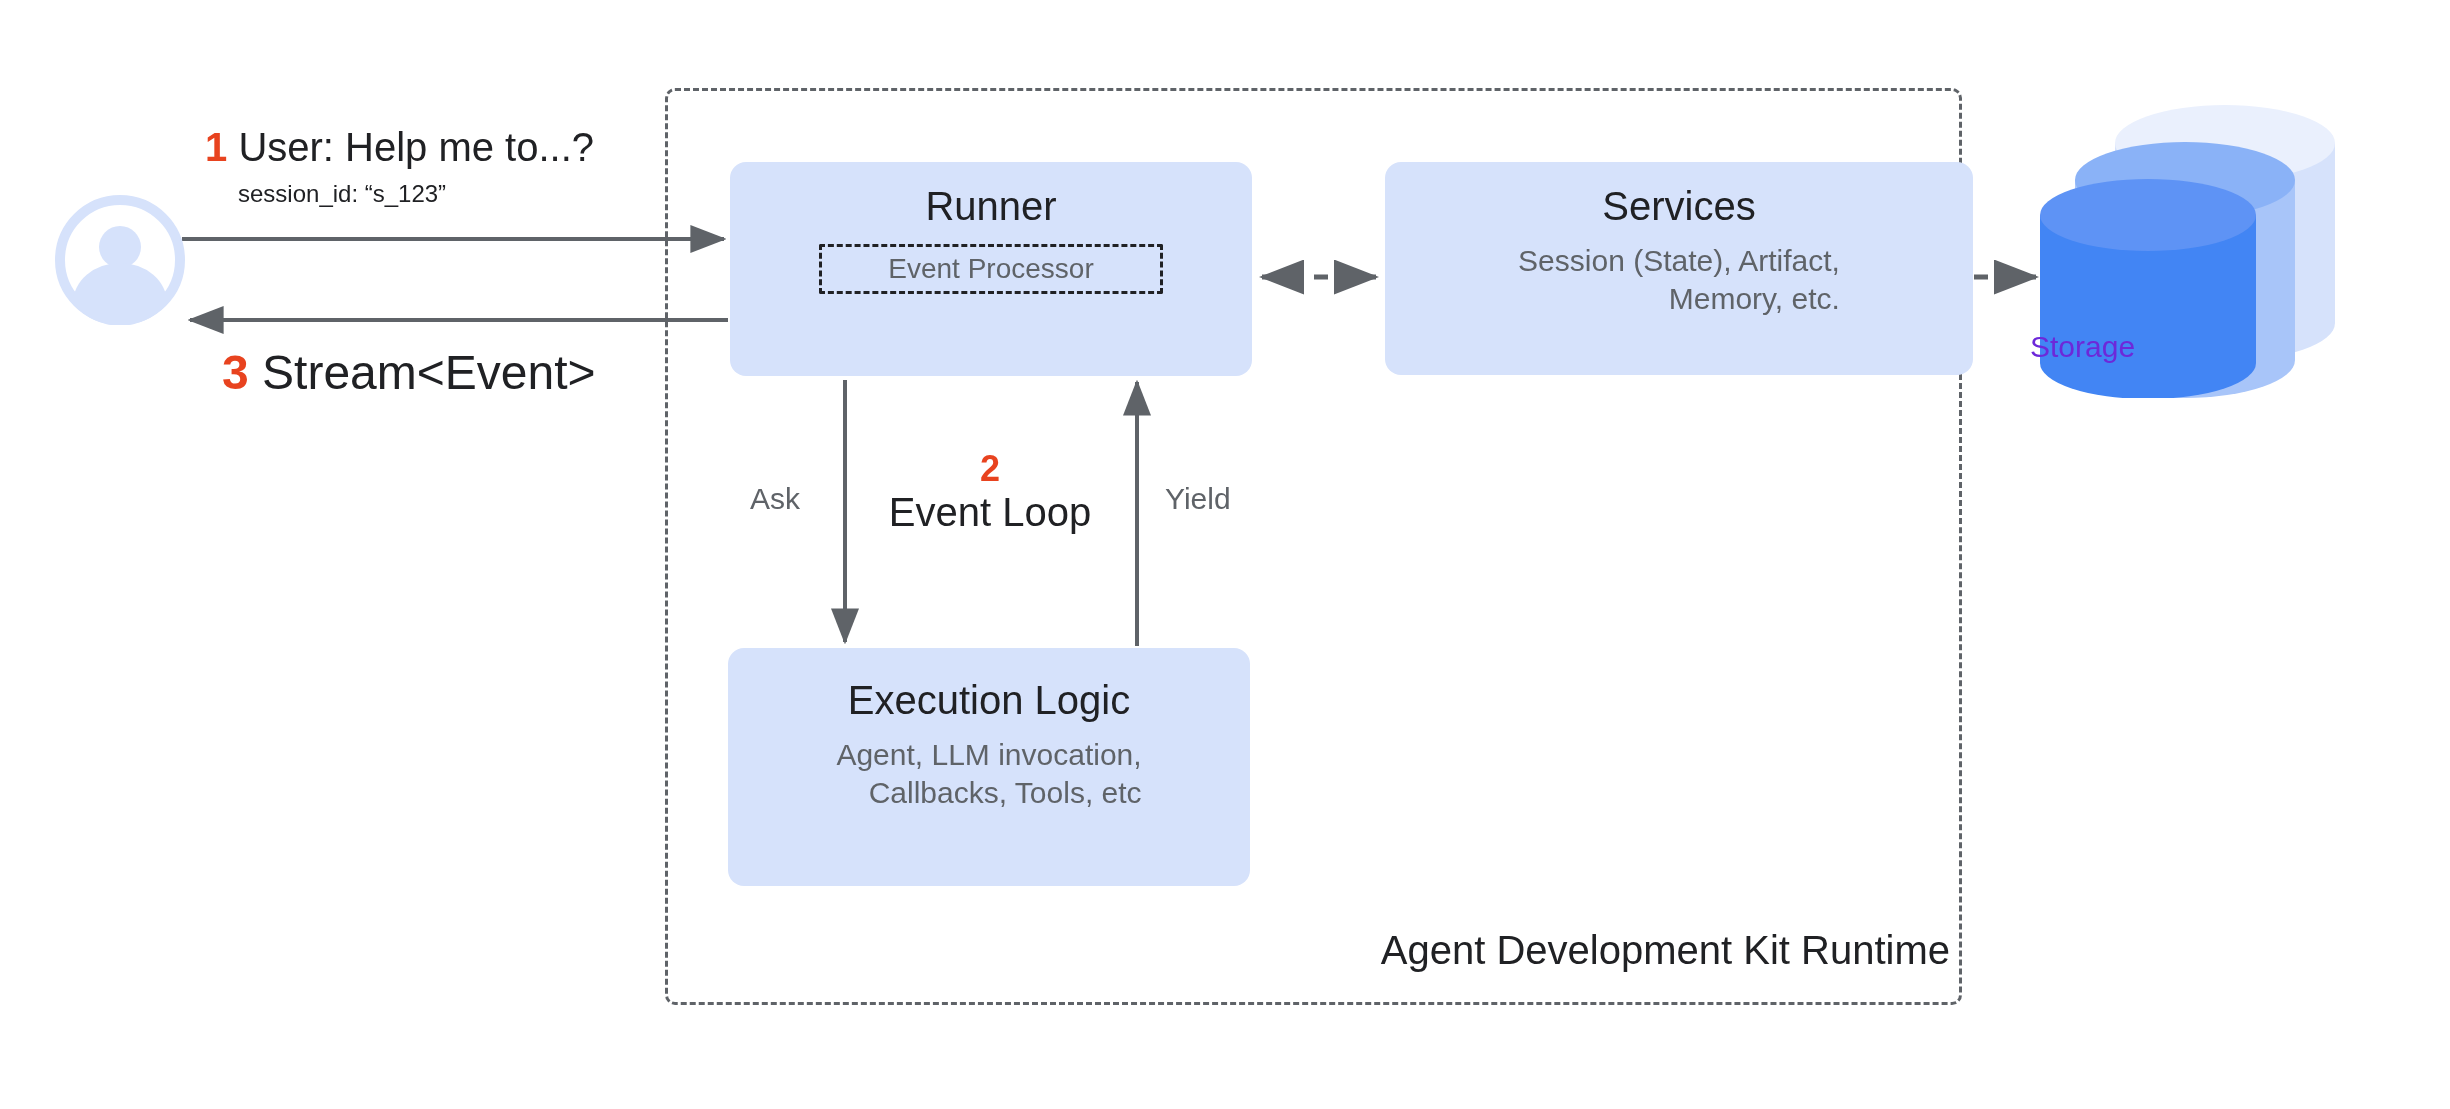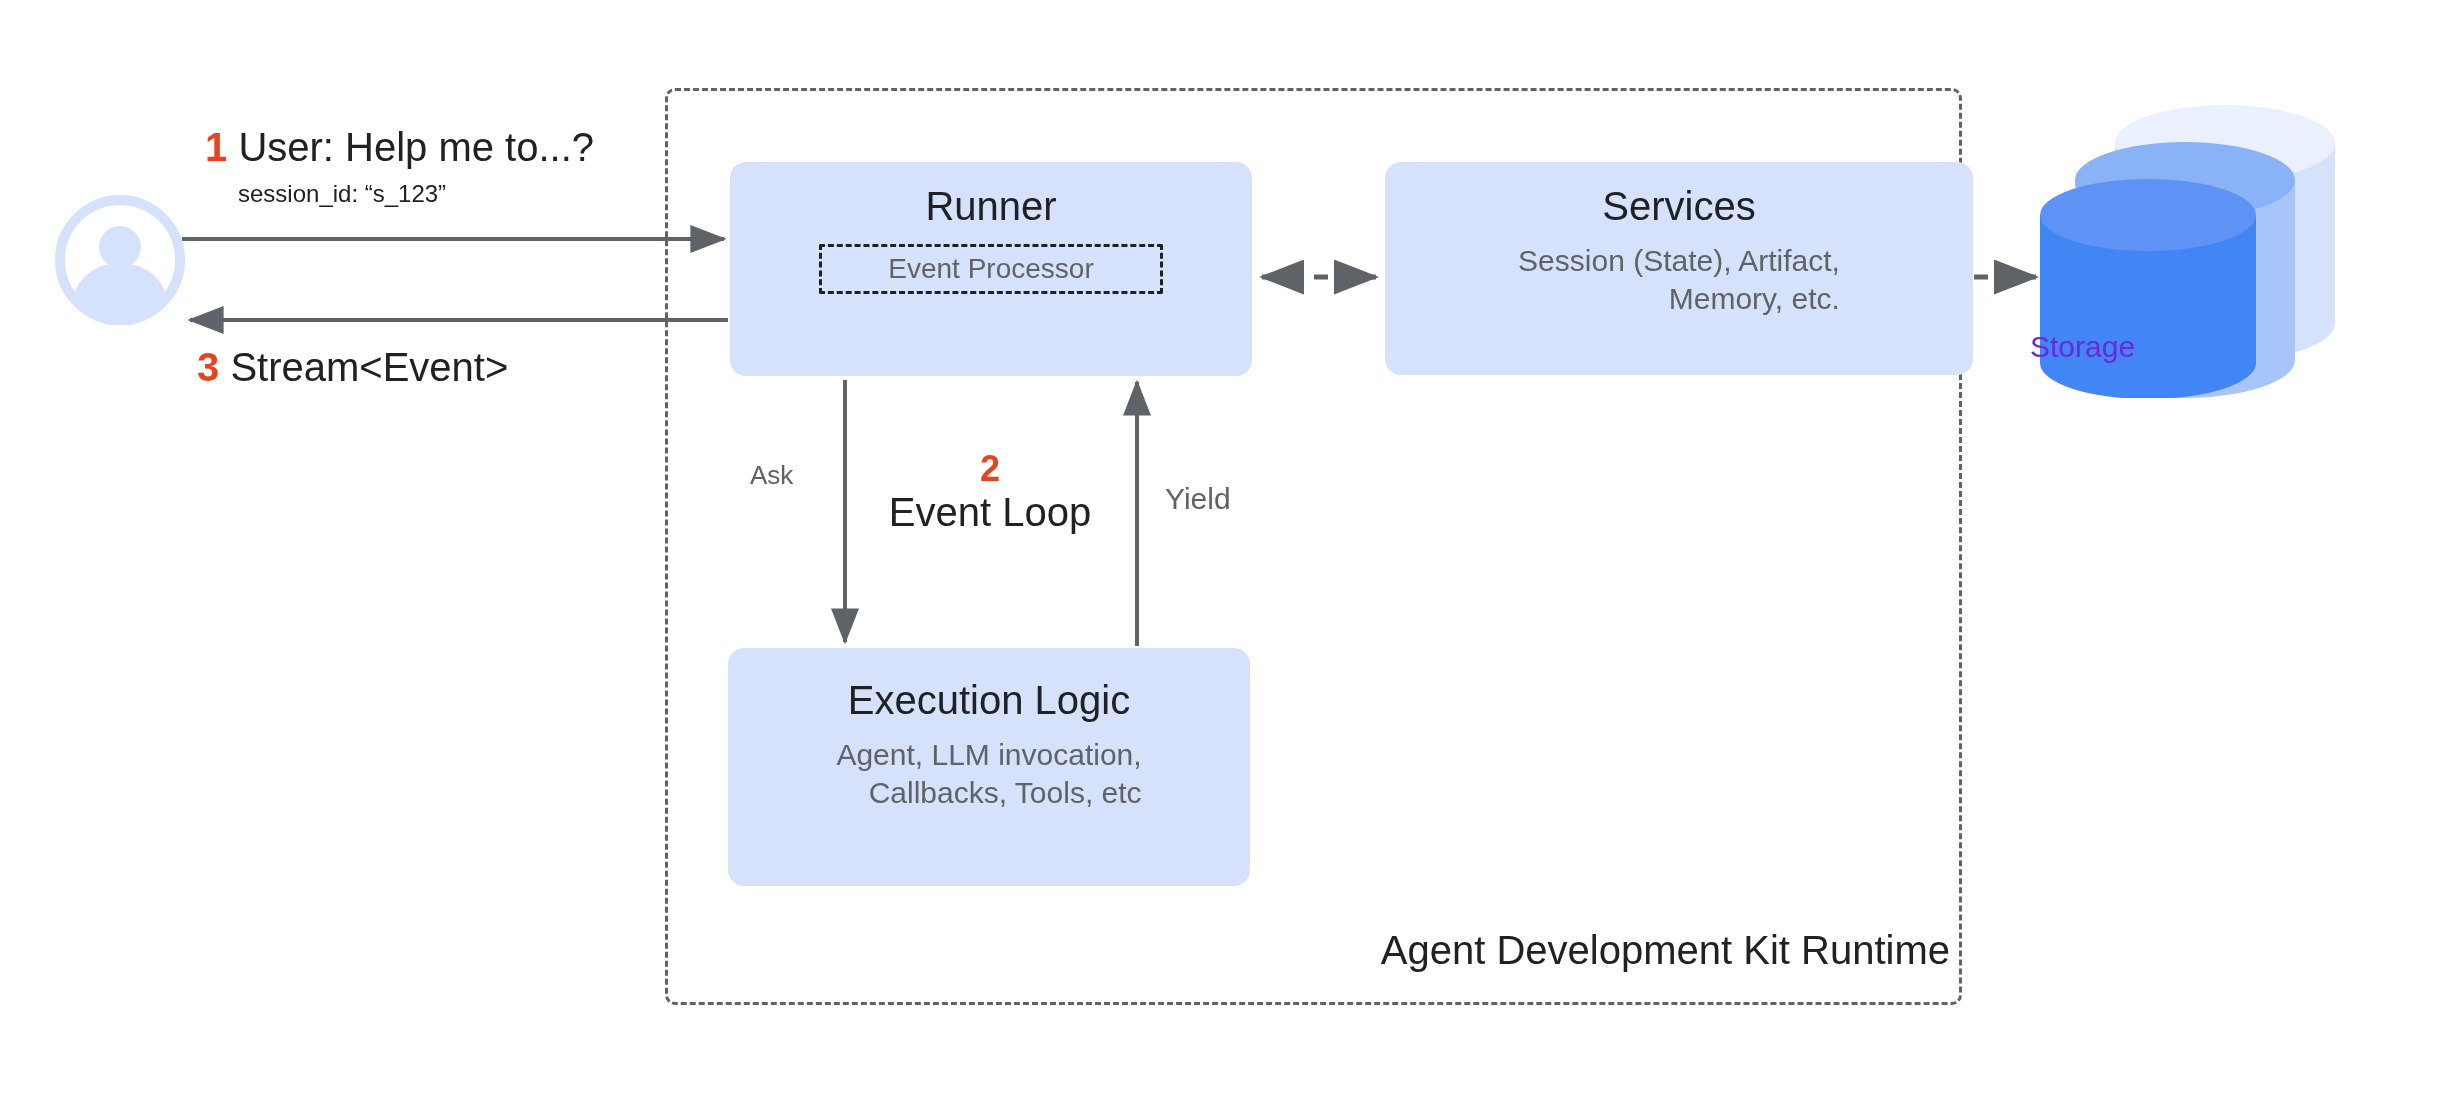--- a/index.html
+++ b/index.html
@@ -152,30 +152,30 @@
     white-space: nowrap;
   }
   #session-id-label {
     left: 238px;
     top: 180px;
     font-size: 24px;
     color: #202124;
     white-space: nowrap;
   }
   #step3-label {
-    left: 197px;
+    left: 222px;
     top: 345px;
-    font-size: 40px;
+    font-size: 48px;
     color: #202124;
     white-space: nowrap;
   }
   #ask-label {
     left: 750px;
-    top: 460px;
-    font-size: 26px;
+    top: 482px;
+    font-size: 30px;
     color: #5f6368;
     white-space: nowrap;
   }
   #yield-label {
     left: 1165px;
     top: 482px;
     font-size: 30px;
     color: #5f6368;
     white-space: nowrap;
   }

